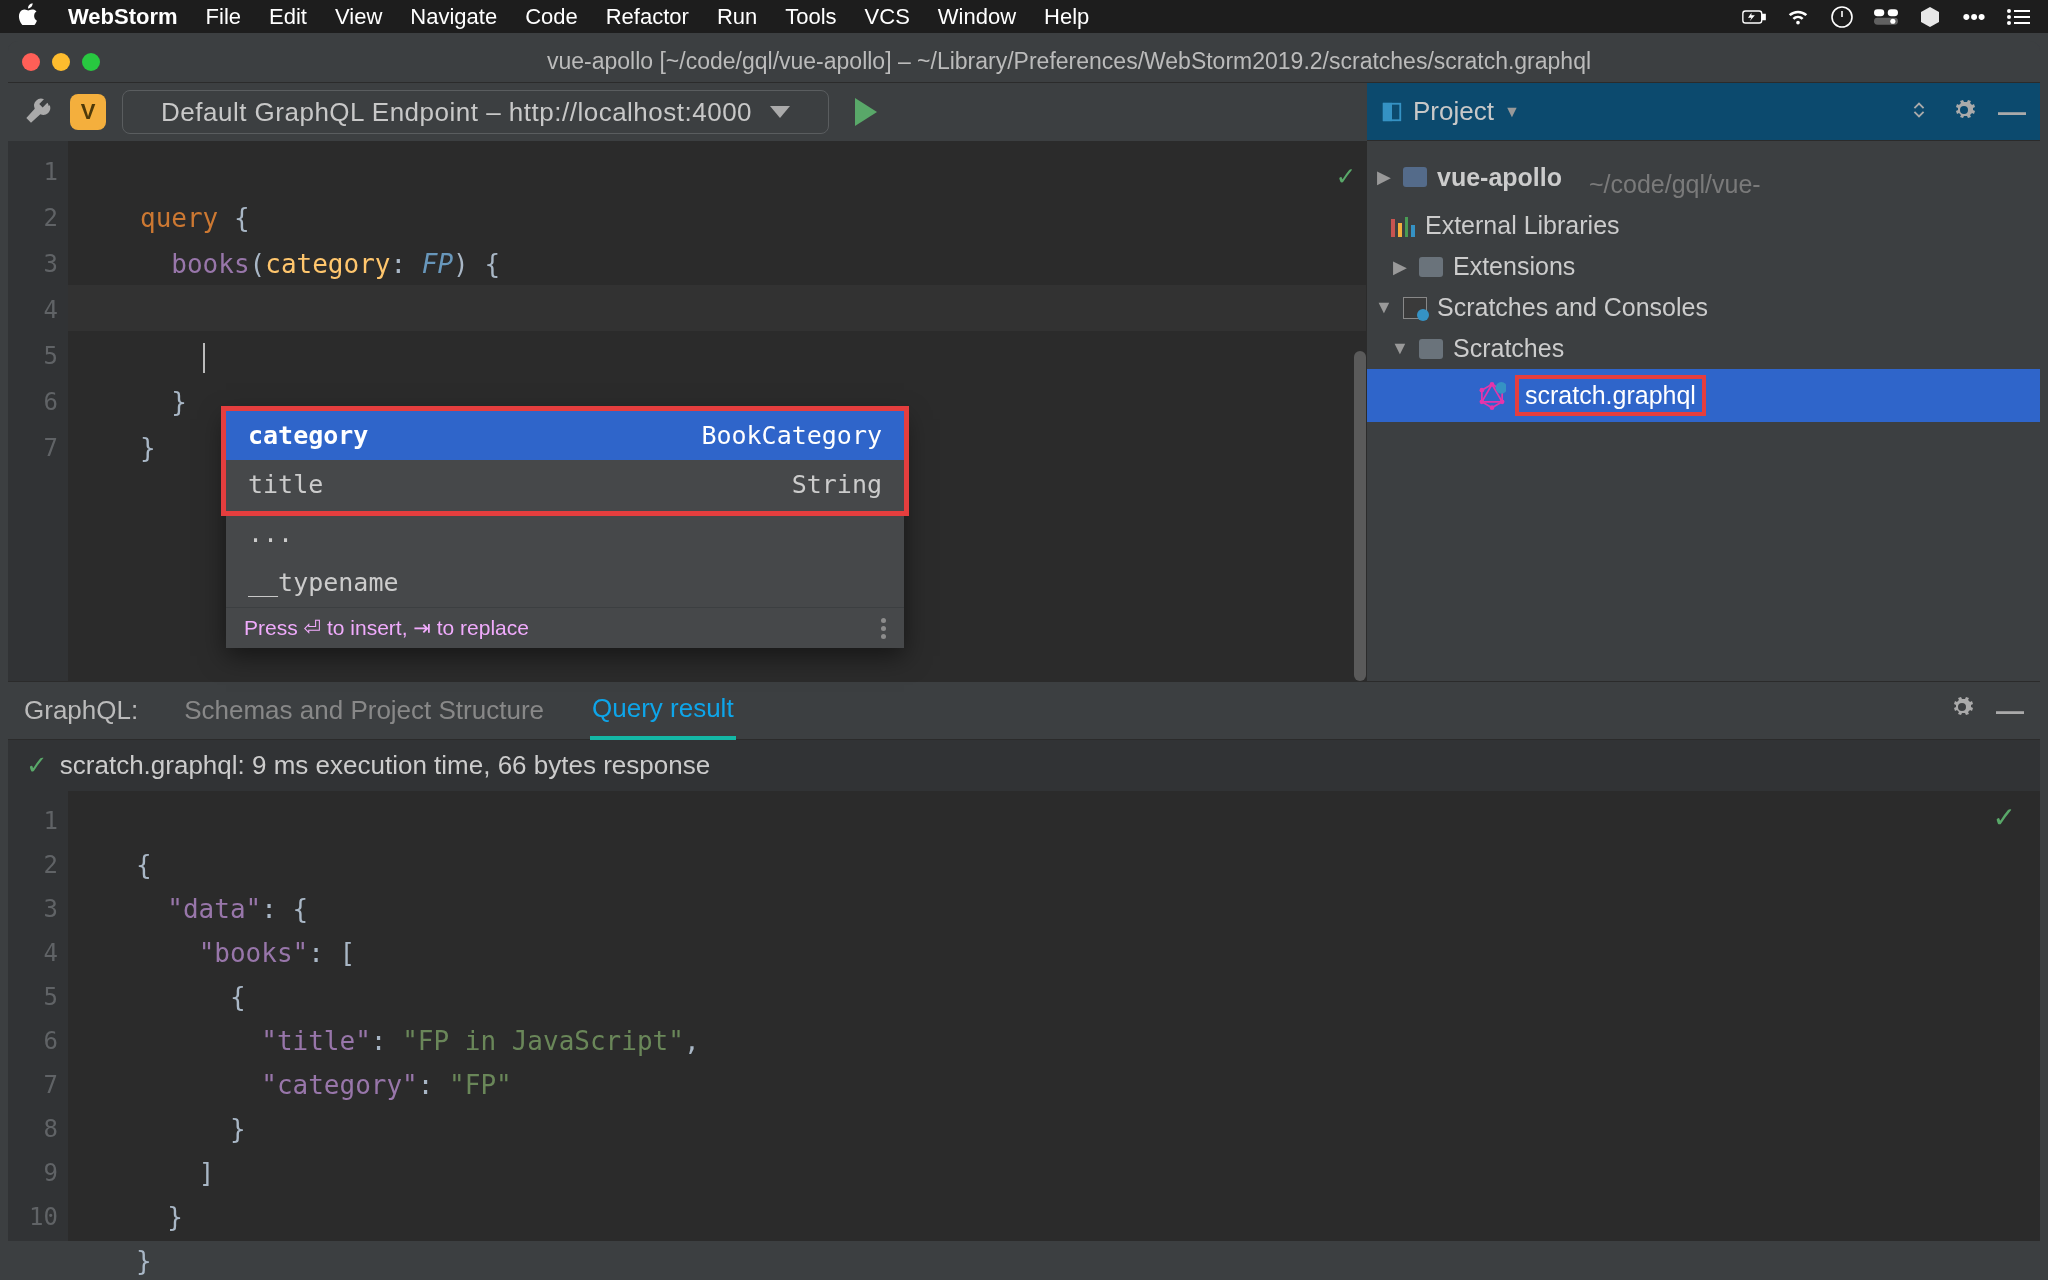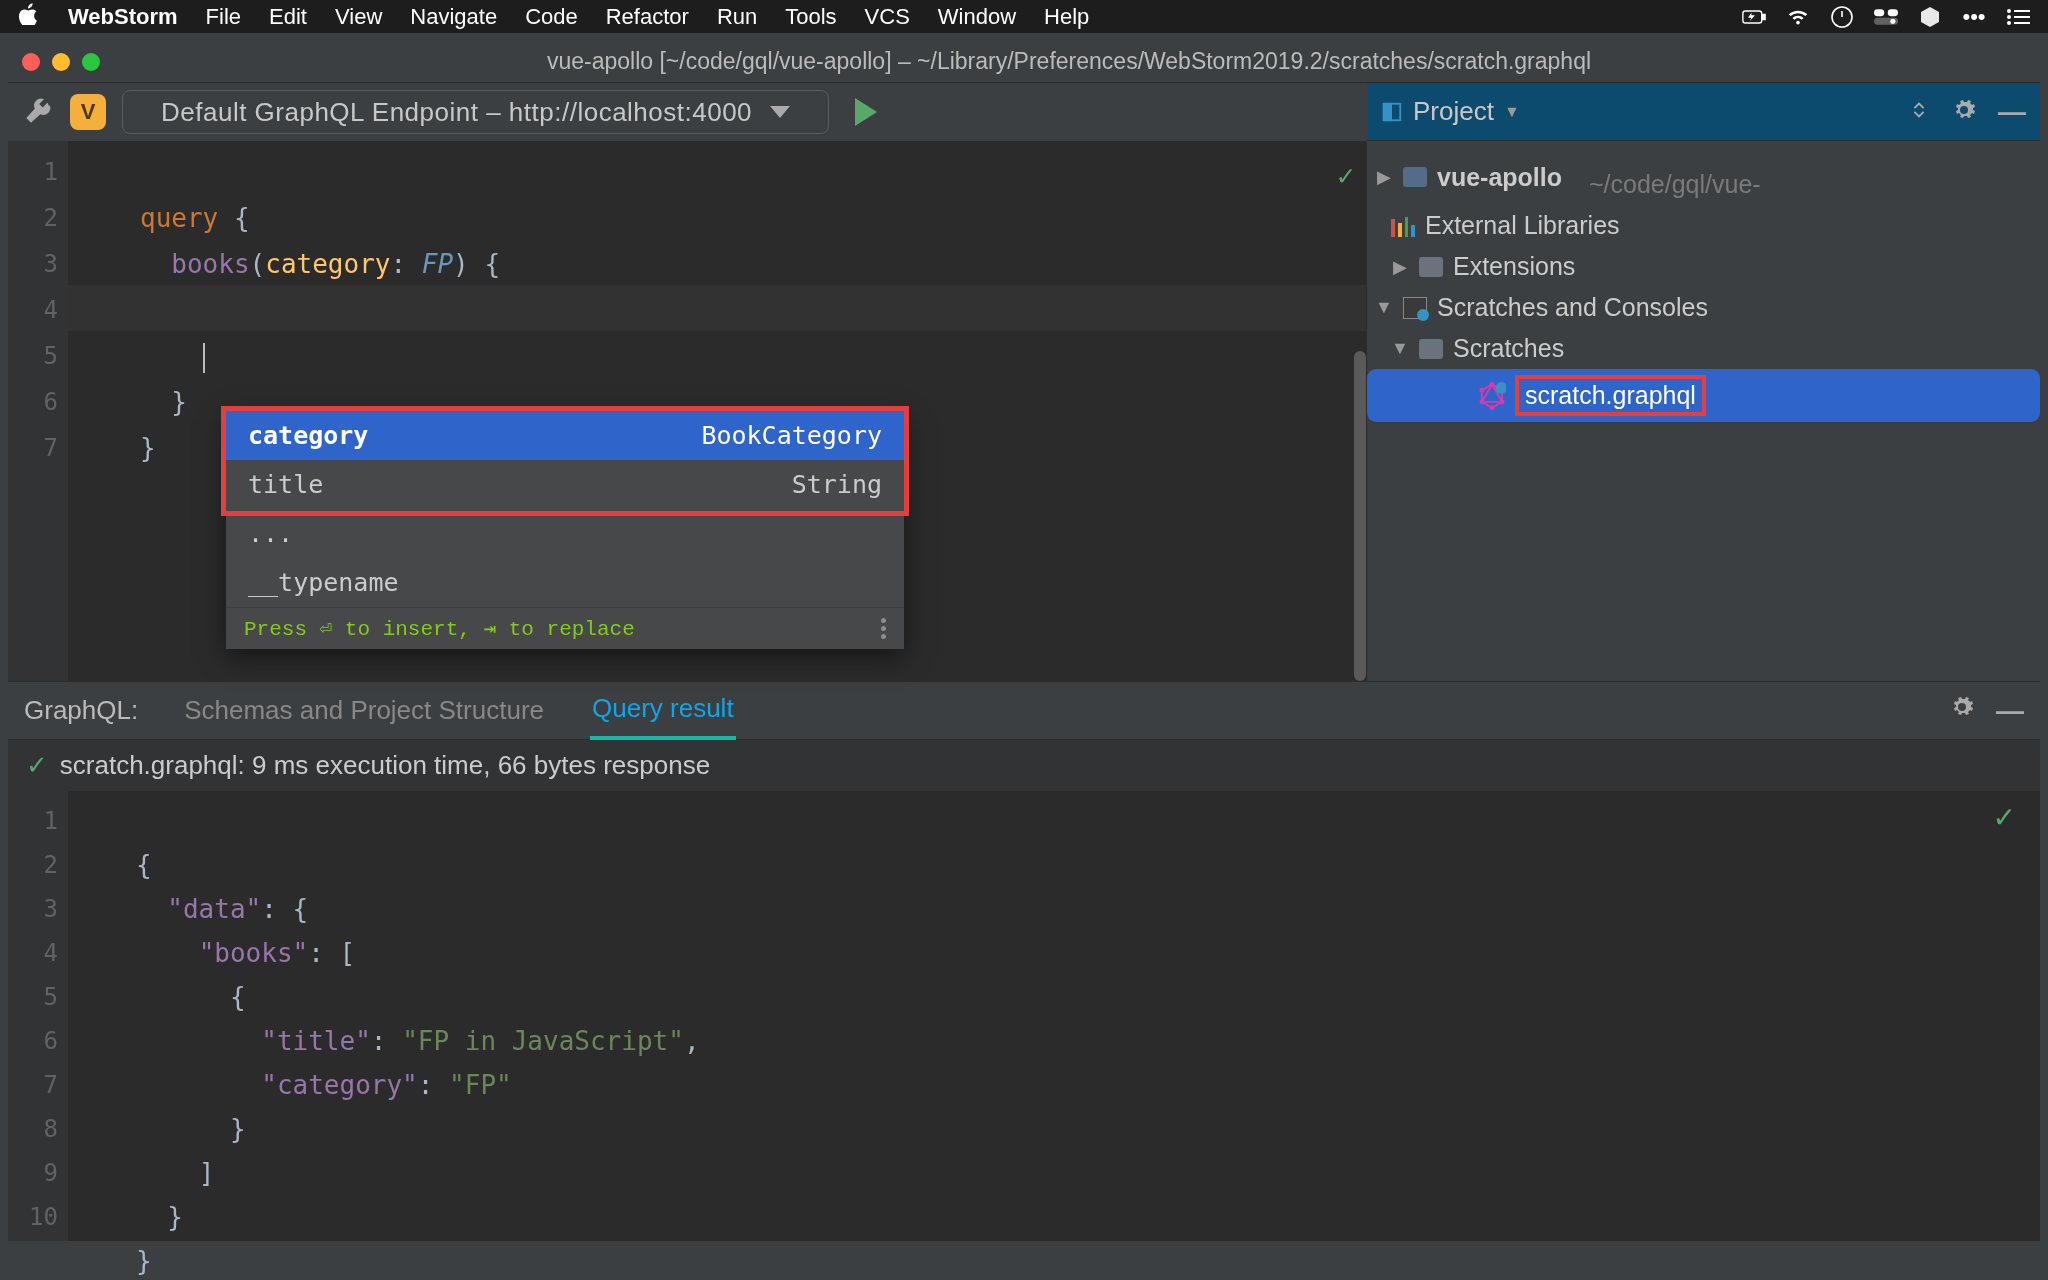--- a/index.html
+++ b/index.html
@@ -24,21 +24,21 @@
 .gutter { width:60px; background:#313335; color:#606366; font-family:"SF Mono",Menlo,monospace; font-size:24px; text-align:right; padding:8px 10px 0 0; line-height:46px; }
 .editzone { flex:1; position:relative; font-family:"SF Mono",Menlo,monospace; font-size:26px; line-height:46px; padding:8px 0 0 4px; }
 .code { white-space:pre; color:#a9b7c6; padding-left:68px; }
 .kw { color:#cc7832; } .arg { color:#ffc66d; } .it { color:#6897bb; font-style:italic; } .br { color:#a9b7c6; } .fld { color:#9876aa; }
 .cursor { display:inline-block; width:2px; height:30px; background:#bbbbbb; vertical-align:middle; }
 .curline { position:absolute; left:0; right:0; top:144px; height:46px; background:#323232; }
 .popup { position:absolute; left:218px; top:370px; width:678px; background:#46484a; box-shadow:0 8px 24px rgba(0,0,0,.5); font-family:"SF Mono",Menlo,monospace; font-size:25px; color:#ccc; z-index:10; }
 .popup .row { display:flex; justify-content:space-between; padding:10px 22px; }
 .popup .row.sel { background:#2f65ca; color:#fff; }
 .popup .highlight { position:absolute; left:-5px; top:-5px; width:688px; height:110px; border:5px solid #e53e3e; pointer-events:none; }
-.popup .hint { display:flex; justify-content:space-between; align-items:center; padding:8px 18px; font-size:21px; color:#84cc16; font-family:Liberation Mono, monospace; border-top:1px solid #3c3f41; }
+.popup .hint { display:flex; justify-content:space-between; align-items:center; padding:8px 18px; font-size:21px; color:#f0abfc; font-family:Liberation Sans, sans-serif; border-top:1px solid #3c3f41; }
 .dots-v { display:flex; flex-direction:column; gap:3px; }
 .dots-v span { width:5px; height:5px; border-radius:50%; background:#8c8c8c; }
 .check-ok { position:absolute; right:12px; top:12px; color:#59a869; font-size:28px; }
 .sidebar { flex:1; background:#3c3f41; border-left:1px solid #2b2b2b; display:flex; flex-direction:column; }
 .sb-head { height:58px; display:flex; align-items:center; padding:0 14px; gap:14px; border-bottom:1px solid #2b2b2b; margin-top:-58px; background:#0c4a6e; position:relative; z-index:2; }
 .sb-head .proj { display:flex; align-items:center; gap:10px; font-size:26px; color:#c8c8c8; }
 .sb-head .right { margin-left:auto; display:flex; gap:22px; align-items:center; color:#aaa; }
 .ico16 { width:22px; height:22px; }
 .tree { padding:8px 0; font-size:25px; color:#ccc; }
 .tree .node { display:flex; align-items:center; gap:10px; padding:6px 8px; white-space:nowrap; }
@@ -48,21 +48,21 @@
 .tree .folder { width:24px; height:20px; background:#6a737b; border-radius:3px; position:relative; }
 .tree .folder.proj { background:#546b8a; }
 .tree .libs { width:24px; height:22px; display:flex; gap:3px; align-items:flex-end; }
 .tree .libs span:nth-child(1){width:4px;height:18px;background:#c75450;}
 .tree .libs span:nth-child(2){width:4px;height:14px;background:#f4af3d;}
 .tree .libs span:nth-child(3){width:4px;height:20px;background:#499c54;}
 .tree .libs span:nth-child(4){width:4px;height:12px;background:#3592c4;}
 .tree .scratch { width:24px; height:22px; background:#3a3a3a; border:1px solid #888; position:relative; }
 .tree .scratch::after { content:""; position:absolute; right:-3px; bottom:-3px; width:12px; height:12px; border-radius:50%; background:#3592c4; }
 .tree .dim { color:#7a7a7a;margin-top:15px; }
-.tree .ind1 { padding-left:24px; } .tree .ind3 { padding-left:114px;border-radius:9px; }
+.tree .ind1 { padding-left:24px; } .tree .ind3 { padding-left:114px; }
 .tree .selected { background:#2f65ca; color:#fff; }
 .tree .hl { border:4px solid #e53e3e; padding:2px 6px; }
 .tree .gqlico { width:24px; height:22px; position:relative; }
 .tree .gqlico svg { position:absolute; left:-3px; top:-3px; }
 .panel-tabs { height:58px; border-top:1px solid #2b2b2b; display:flex; align-items:center; padding:0 16px; gap:44px; font-size:26px; color:#888; }
 .panel-tabs .lbl { color:#bbb; }
 .panel-tabs .tab { padding:12px 2px; cursor:pointer; }
 .panel-tabs .tab.active { color:#0ea5e9; border-bottom:4px solid #14b8a6; }
 .panel-tabs .right { margin-left:auto; display:flex; gap:22px; color:#aaa; }
 .status { padding:10px 18px; font-size:26px; color:#ccc; display:flex; align-items:center; gap:12px; background:#313335; border-top:1px solid #2b2b2b; }

